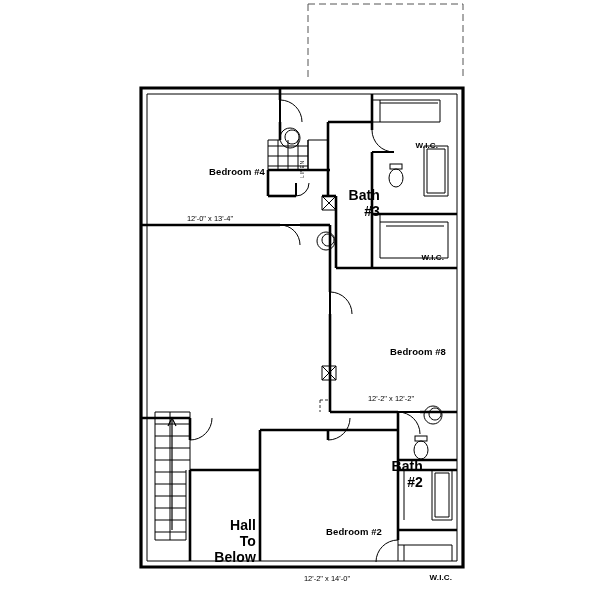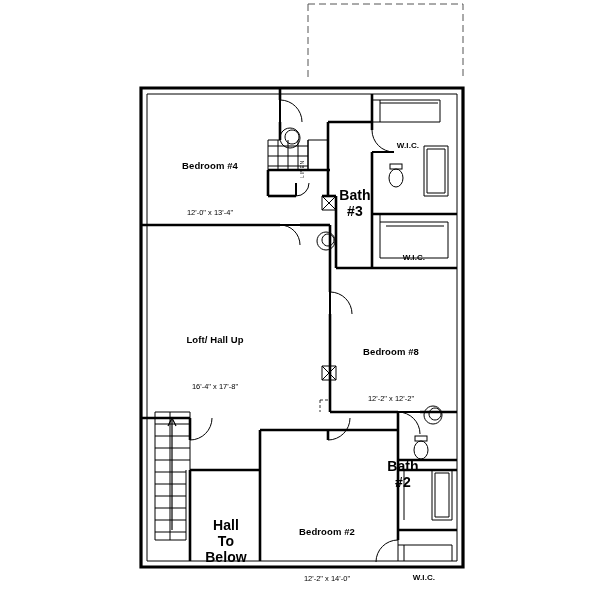--- a/index.html
+++ b/index.html
@@ -31,20 +31,21 @@
     text-align: center;
     line-height: 1.15;
     white-space: pre;
     color: #000;
   }
   .lbl .name {
     display: block;
     font-size: 9.5px;
     font-weight: bold;
     letter-spacing: 0.1px;
+    text-align: right;
   }
   .lbl .dims {
     display: block;
     font-size: 7.5px;
     font-weight: normal;
     margin-top: 1px;
   }
   .lbl.small .name {
     font-size: 8px;
   }
@@ -217,29 +218,25 @@
       <path d="M326,232 a9,9 0 1 0 0.01,0"></path>
       <path d="M328,234 a6,6 0 1 0 0.01,0"></path>
     </g>
 
     <g fill="none" stroke="#000" stroke-width="0.8" stroke-dasharray="3,2">
       <path d="M320,400 L320,412"></path>
       <path d="M320,400 L330,400"></path>
     </g>
   </svg>
 
-  <div class="lbl" style="left:155px; top:124px; width:110px;">
+  <div class="lbl" style="left:155px; top:130px; width:110px;">
     <span class="name">Bedroom #4</span>
     <span class="dims">12'-0" x 13'-4"</span>
   </div>
 
-  <div class="lbl" style="left:150px; top:298px; width:130px;">
-    <span class="name">Loft/ Hall Up</span>
-    <span class="dims">16'-4" x 17'-8"</span>
-  </div>
 
   <div class="lbl" style="left:336px; top:310px; width:110px;">
     <span class="name">Bedroom #8</span>
     <span class="dims">12'-2" x 12'-2"</span>
   </div>
 
   <div class="lbl" style="left:272px; top:490px; width:110px;">
     <span class="name">Bedroom #2</span>
     <span class="dims">12'-2" x 14'-0"</span>
   </div>

